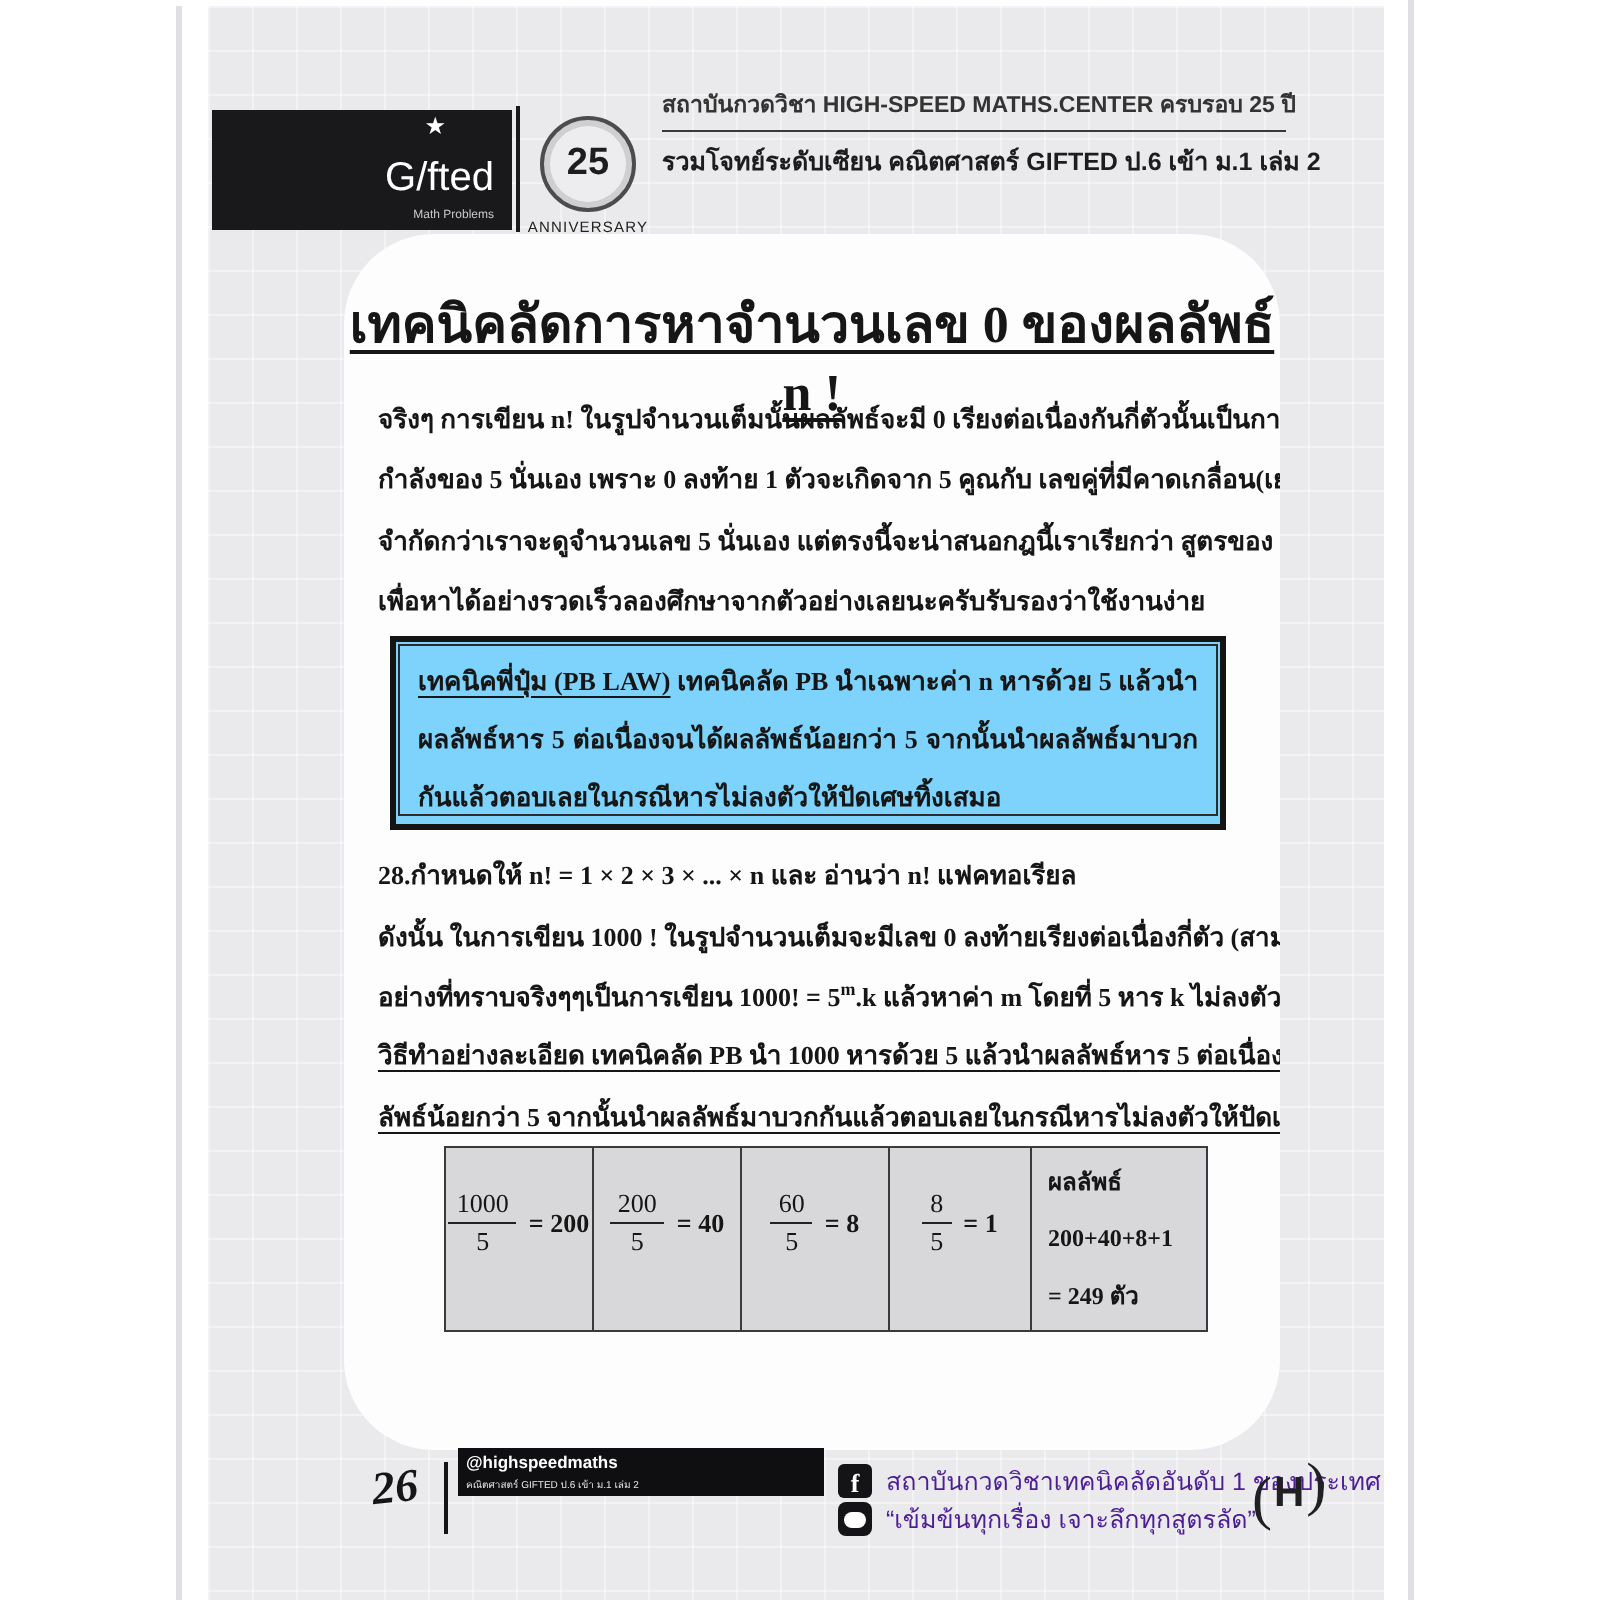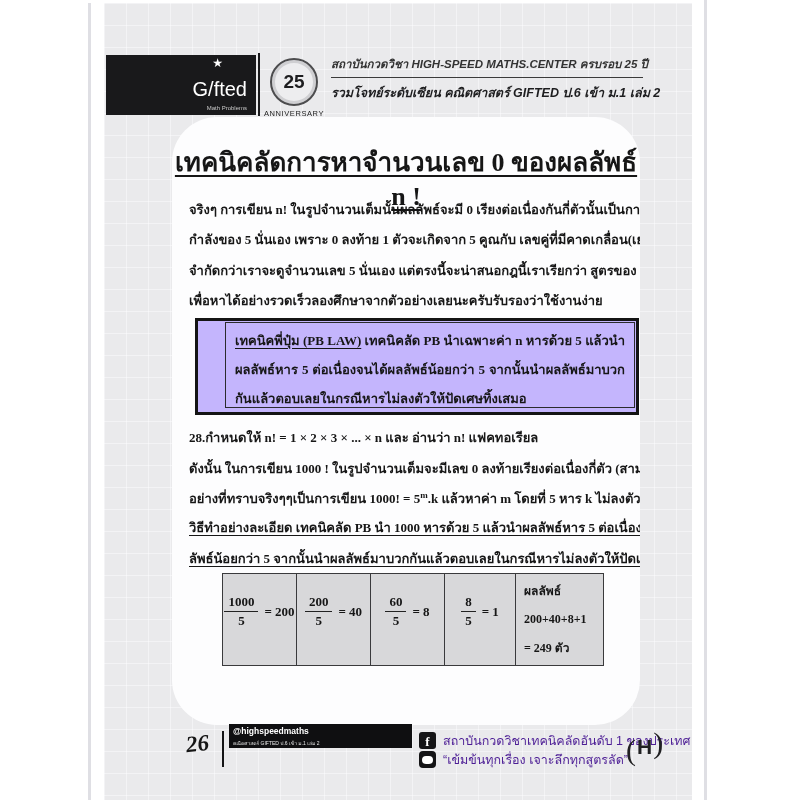--- a/index.html
+++ b/index.html
@@ -27,55 +27,55 @@
   .logo-sub{position:absolute;right:9px;bottom:4px;font-family:"Liberation Sans",sans-serif;font-size:6px;color:#c9c9c9;}
   .logo-sep{position:absolute;left:258px;top:53px;width:2px;height:63px;background:#1a1a1c;}
   .badge{position:absolute;left:266px;top:57px;width:56px;height:50px;display:flex;align-items:center;justify-content:center;}
   .badge-circle{
     width:44px;height:44px;border-radius:50%;border:2px solid #4c4c4e;background:#ededef;
     box-shadow:inset 0 0 0 3px #cfcfd2;display:flex;align-items:center;justify-content:center;
     font-family:"Liberation Sans",sans-serif;font-weight:bold;font-size:19px;color:#1d1d1f;
   }
   .badge-anniv{position:absolute;left:256px;top:109px;width:76px;text-align:center;
     font-family:"Liberation Sans",sans-serif;font-size:7.5px;font-weight:normal;letter-spacing:.6px;color:#222;}
-  .header-text{position:absolute;left:331px;top:55px;width:312px;font-family:"Liberation Sans",sans-serif;font-style:italic;}
+  .header-text{position:absolute;left:331px;top:43px;width:312px;font-family:"Liberation Sans",sans-serif;}
   .h-line1{font-size:11.5px;font-weight:600;color:#333;white-space:nowrap;}
   .h-rule{border-top:1.5px solid #3a3a3a;margin:4px 0 5px 0;}
   .h-line2{font-size:12.5px;font-weight:bold;color:#1d1d1f;white-space:nowrap;}
   
   .panel{
     position:absolute;left:172px;top:117px;width:468px;height:608px;background:#fdfdfe;
     border-radius:45px;overflow:hidden;
   }
   .title{
     position:absolute;left:0;top:24px;width:468px;text-align:center;
     font-size:26px;font-weight:bold;text-decoration:underline;text-underline-offset:4px;
   }
   .t-line{position:absolute;left:17px;width:438px;font-size:13px;font-weight:700;white-space:nowrap;}
   .tipbox{
     position:absolute;left:23px;top:201px;width:412px;height:91px;
-    border:3px solid #141414;background:#c4b5fd;padding-left:26px;
+    border:3px solid #141414;background:#7dd3fc;
   }
   .tipbox-inner{
     border:1px solid #2b2b2d;margin:1px;height:81px;padding:3px 9px 0 9px;
     font-size:13px;line-height:29px;text-align:justify;font-weight:700;
   }
   .tip-head{font-weight:bold;text-decoration:underline;text-underline-offset:3px;}
   .u-line{text-decoration:underline;text-underline-offset:3px;}
   sup{font-size:9px;}
   
   .calc-table{
     position:absolute;left:50px;top:456px;width:382px;height:93px;display:flex;
     border:1.5px solid #3a3a3c;background:#d8d8da;box-sizing:border-box;
   }
   .cell{border-right:1px solid #3a3a3c;box-sizing:border-box;}
   .cell:last-child{border-right:none;}
   .step{flex:0 0 74px;display:flex;align-items:center;justify-content:center;padding-bottom:16px;}
   .step4{flex:0 0 71px;}
-  .frac{display:inline-block;text-align:center;font-size:13px;font-weight:700;vertical-align:middle;}
+  .frac{display:inline-block;text-align:center;font-size:13px;font-weight:400;vertical-align:middle;}
   .frac .num{display:block;border-bottom:1.4px solid #222;padding:0 4px 1px 4px;}
   .frac .den{display:block;padding-top:1px;}
   .eq{display:inline-block;margin-left:6px;font-size:13px;font-weight:700;}
   .result-cell{flex:1 1 auto;display:flex;flex-direction:column;justify-content:space-between;
     padding:7px 4px 8px 8px;font-size:12px;font-weight:bold;}
   .note{position:absolute;left:0;top:563px;width:468px;text-align:center;font-size:12.5px;font-weight:bold;}
   
   .page-num{position:absolute;left:186px;top:731px;font-size:23px;font-weight:bold;font-style:italic;transform:rotate(-6deg);}
   .footer-sep{position:absolute;left:222px;top:731px;width:2px;height:36px;background:#141416;}
   .fbar{position:absolute;left:229px;width:183px;height:15px;background:#0f0f11;color:#fff;

